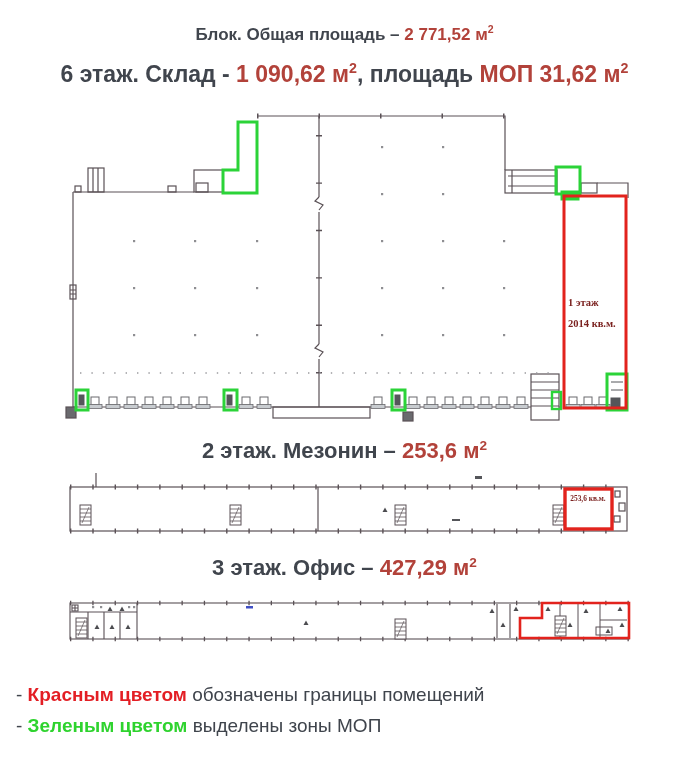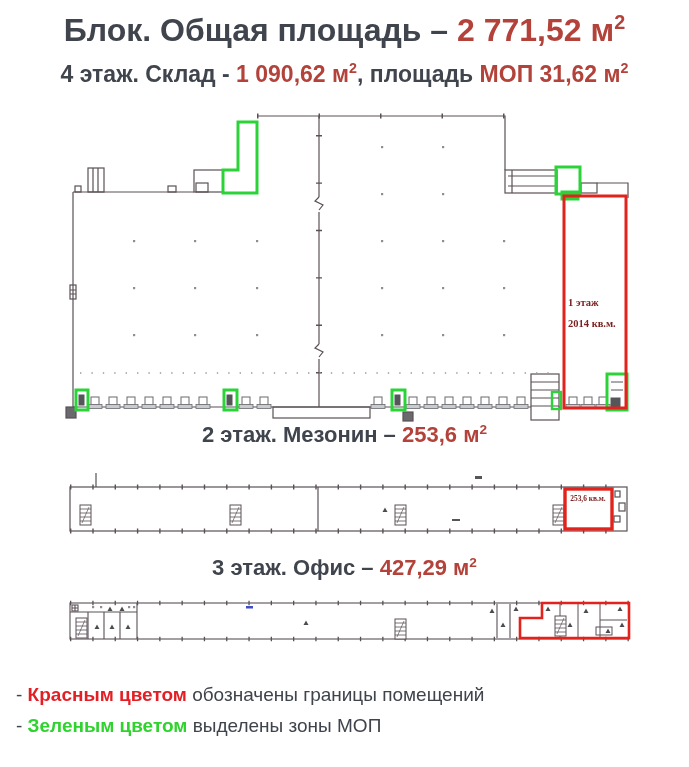--- a/index.html
+++ b/index.html
@@ -1,42 +1,42 @@
 <!DOCTYPE html>
 <html><head>
 <meta charset="utf-8">
 <style>
   html,body{margin:0;padding:0;background:#fff;}
   #page{position:relative;width:689px;height:767px;background:#ffffff;
         font-family:"Liberation Sans",sans-serif;overflow:hidden;}
   .head{position:absolute;left:0;width:100%;text-align:center;
         color:#40454d;font-weight:bold;white-space:nowrap;}
-  .head-block{top:11px;font-size:32px;}
+  .head-block{top:23px;font-size:17px;}
   .head-f1{top:60px;font-size:23px;}
-  .head-f2{top:422px;font-size:22px;}
+  .head-f2{top:438px;font-size:22px;}
   .head-f3{top:555px;font-size:22px;}
   .accent{color:#b2423a;}
   sup{font-size:62%;}
   svg.plan{position:absolute;left:0;display:block;}
   .legend{position:absolute;left:16px;font-size:19px;color:#3f444c;white-space:nowrap;}
   .legend-red{top:684px;}
   .legend-green{top:715px;}
   .legend .lbl{font-weight:bold;}
   .legend-red .lbl{color:#e31e24;}
   .legend-green .lbl{color:#2ed32e;}
   .room-label{font-family:"Liberation Serif",serif;font-weight:bold;fill:#7b2220;}
 </style>
 </head>
 <body>
 
 <div id="page">
 
   <div class="head head-block"><span>Блок. Общая площадь – </span><span class="accent">2 771,52 м</span><sup class="accent">2</sup></div>
 
-  <div class="head head-f1"><span>4 этаж. Склад - </span><span class="accent">1 090,62 м</span><sup class="accent">2</sup><span>, площадь </span><span class="accent">МОП 31,62 м</span><sup class="accent">2</sup></div>
+  <div class="head head-f1"><span>6 этаж. Склад - </span><span class="accent">1 090,62 м</span><sup class="accent">2</sup><span>, площадь </span><span class="accent">МОП 31,62 м</span><sup class="accent">2</sup></div>
 
   <svg class="plan" style="top:110px" width="689" height="317" viewBox="0 0 689 317">
     <defs>
       <g id="sym-door">
         <rect x="-4" y="-10" width="8" height="8" fill="#ffffff" stroke="#6a6a6e" stroke-width="1"></rect>
         <rect x="-7" y="-2.5" width="14" height="4" fill="#c8ccd0" stroke="#6a6a6e" stroke-width="0.8"></rect>
       </g>
       <g id="sym-stair">
         <rect x="0" y="0" width="11" height="20" fill="#ffffff" stroke="#5a5156" stroke-width="1"></rect>
         <path d="M0,4 h11 M0,8 h11 M0,12 h11 M0,16 h11" stroke="#5a5156" stroke-width="0.8" fill="none"></path>

